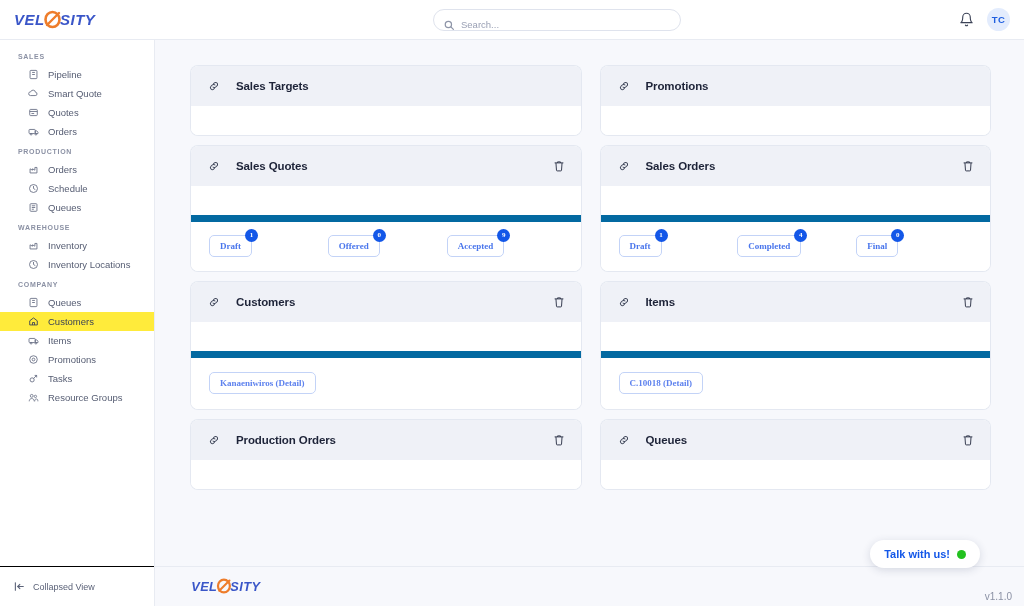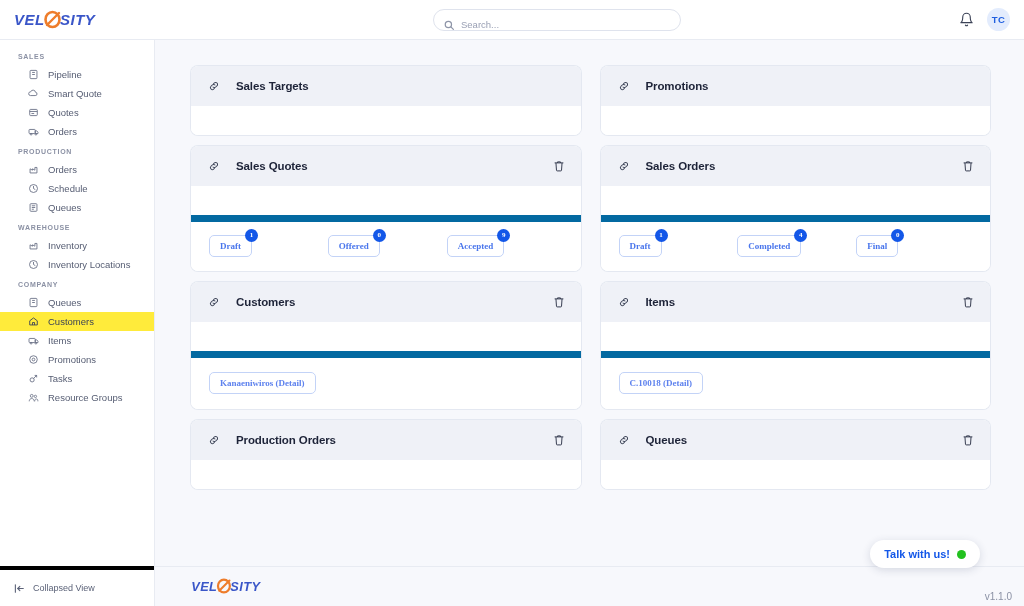--- a/index.html
+++ b/index.html
@@ -73,21 +73,21 @@
     height: 19px; padding-left: 28px;
     font-size: 9.5px; color: #555c72;
     cursor: pointer;
   }
   .nav-item .nicon { width: 11px; height: 11px; flex: 0 0 11px; color: #6b7287; display: flex; align-items: center; justify-content: center; }
   .nav-item.active { background: #ffeb3b; color: #3b4256; }
   .nav-item.active .nicon { color: #3b4256; }
 
   .sidebar-footer {
     height: 40px; flex: 0 0 40px;
-    border-top: 4px solid #000000;
+    border-top: 1px solid #000000;
     display: flex; align-items: center; gap: 8px;
     padding-left: 14px;
     font-size: 9px; color: #5b6278;
     cursor: pointer;
   }
   .sidebar-footer .cicon { width: 11px; height: 11px; display:flex; color: #5b6278; }
 
   
   .main-col { flex: 1; display: flex; flex-direction: column; min-width: 0; background: #f7f8fc; }
   .main {

